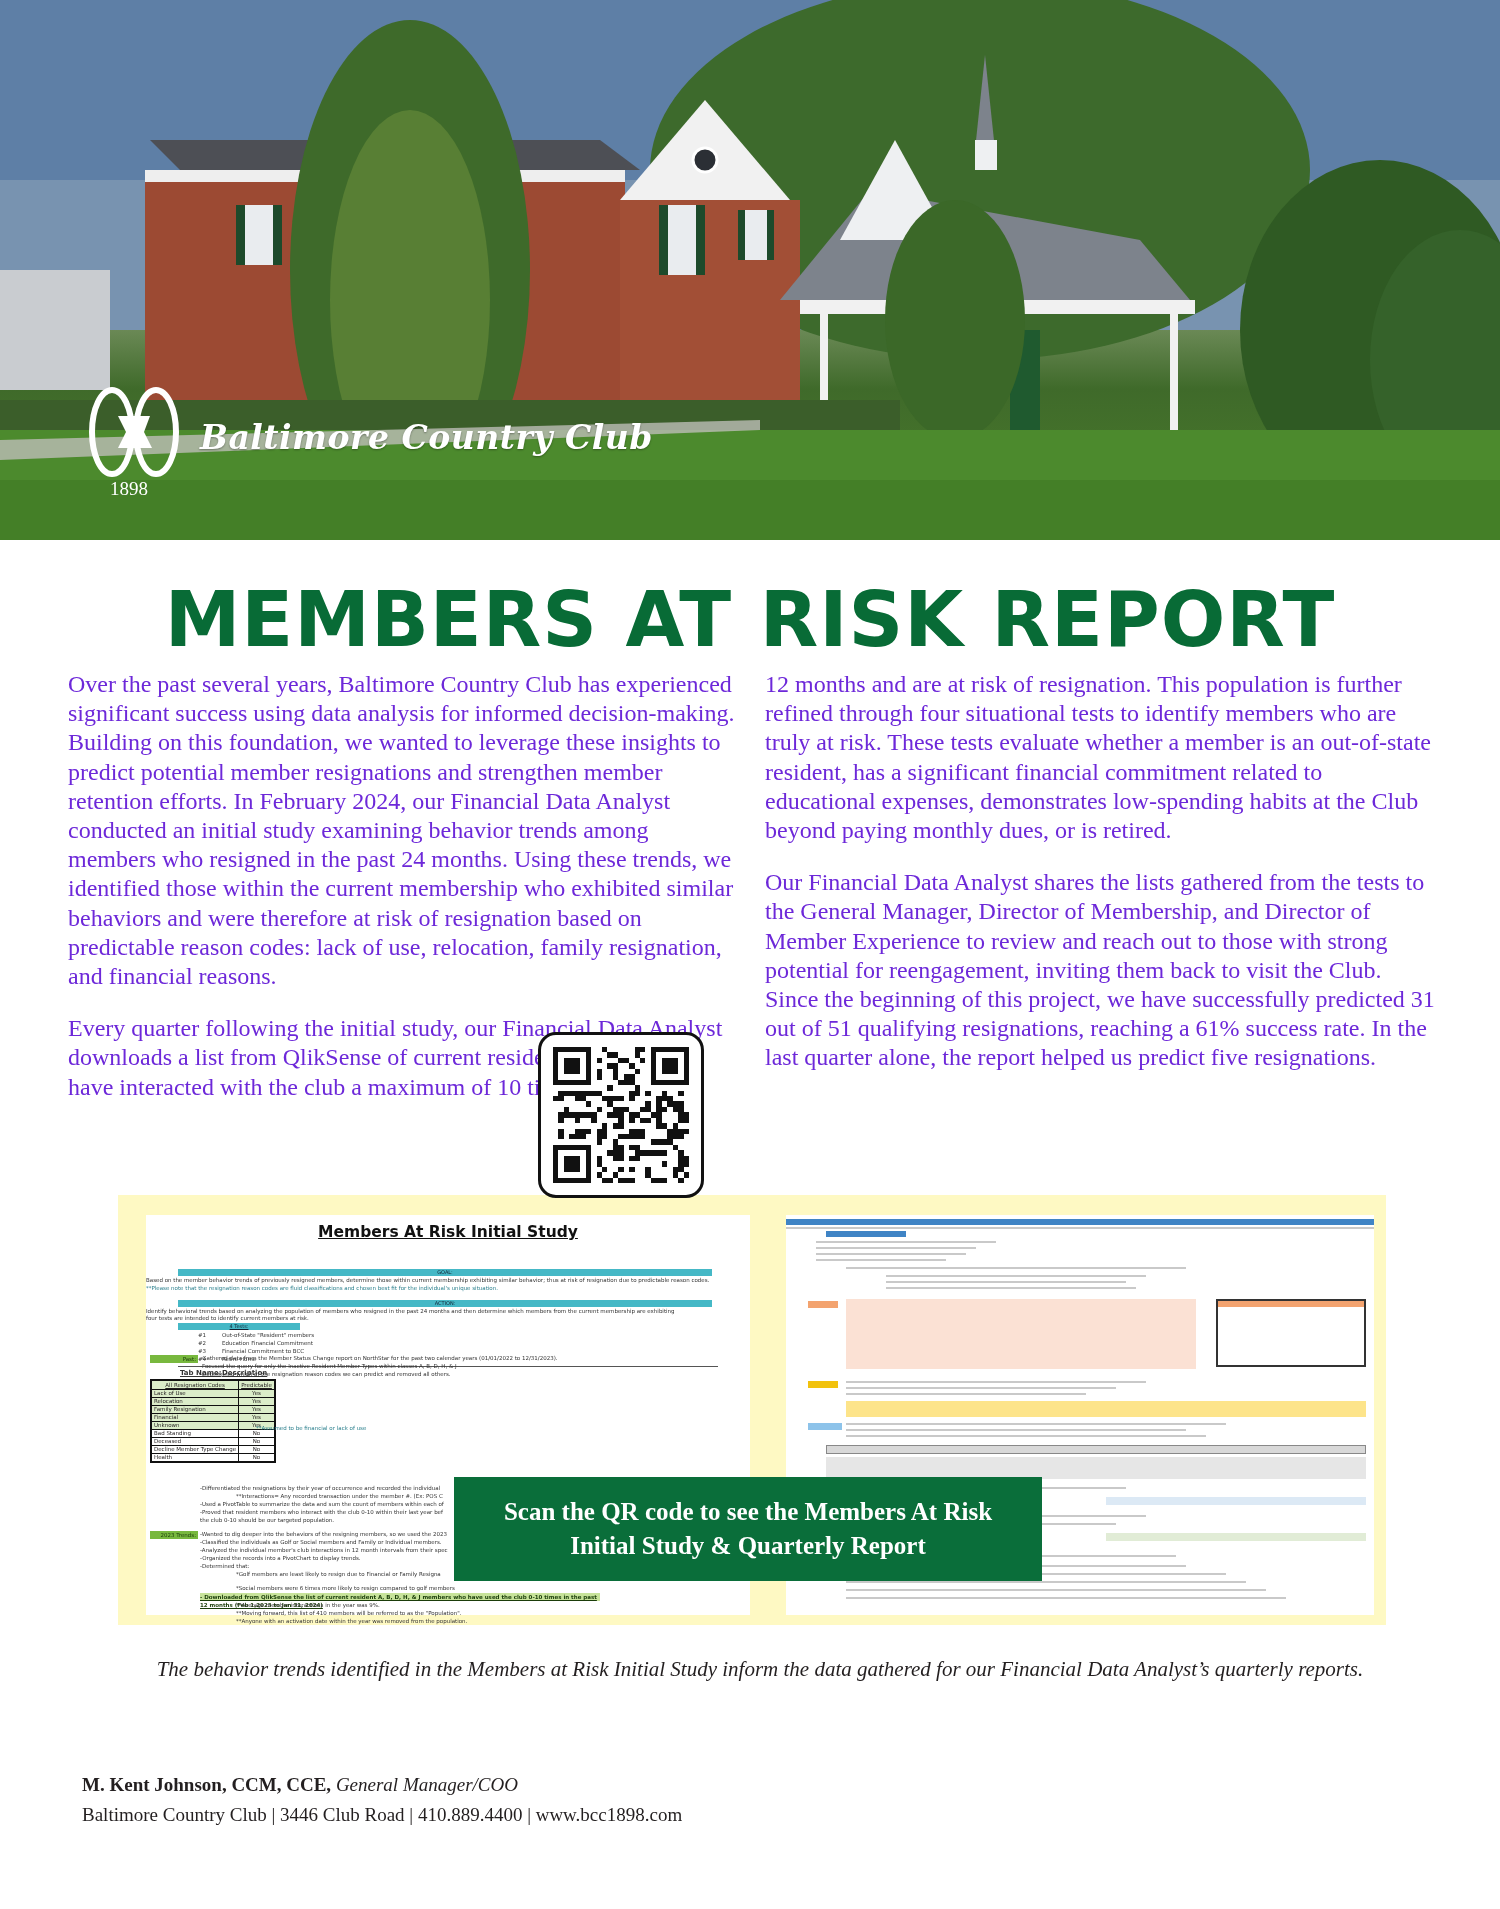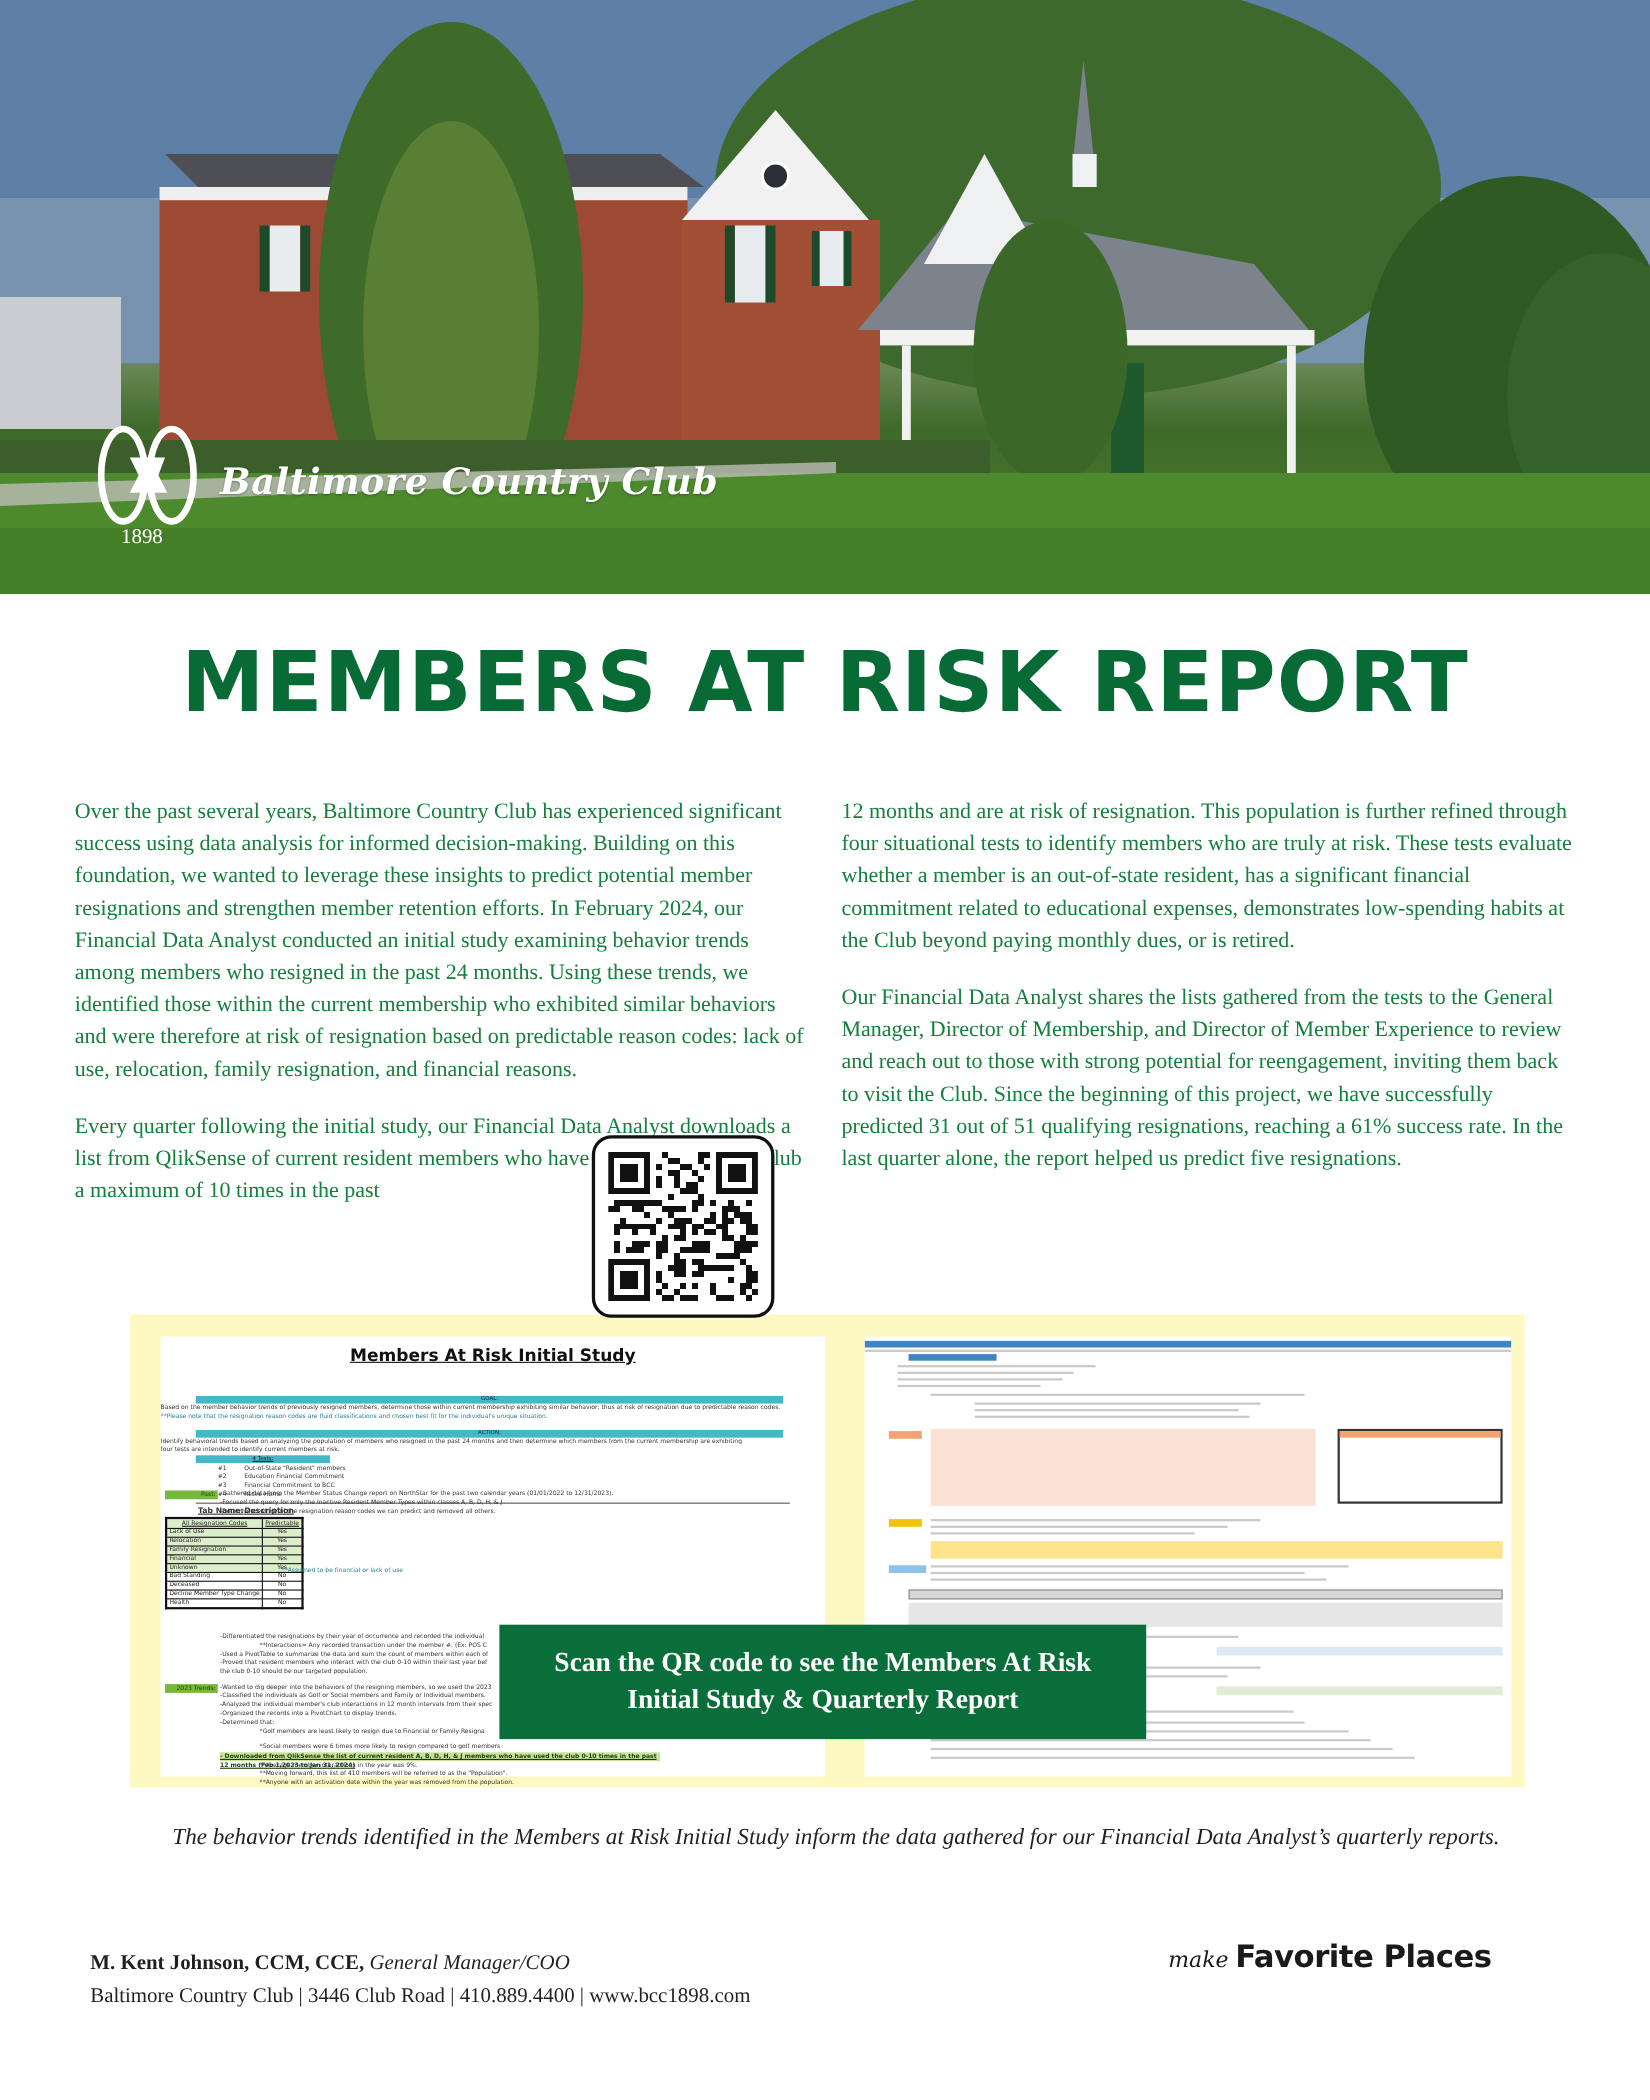--- a/index.html
+++ b/index.html
@@ -17,21 +17,21 @@
     font-size: 33px; color: #ffffff; letter-spacing: 0.5px; text-shadow: 0 1px 2px rgba(0,0,0,.35); }
   .banner { position: absolute; left: 896px; top: 378px; width: 604px; height: 144px; background: rgba(10,112,55,0.86);
     display: flex; flex-direction: column; align-items: center; justify-content: center; }
   .banner-line { font-family: "DejaVu Sans", sans-serif; font-weight: bold; color: #fff; font-size: 36px; line-height: 48px; letter-spacing: 0.5px; }
 
   
   .title { position: absolute; left: 0; top: 575px; width: 1500px; text-align: center;
     font-family: "DejaVu Sans", sans-serif; font-weight: bold; font-size: 76px; color: #086b36; letter-spacing: 1px; }
 
   
-  .col { position: absolute; top: 724px; width: 670px; font-size: 20px; line-height: 29.2px; color: #15803d; }
+  .col { position: absolute; top: 670px; width: 670px; font-size: 24px; line-height: 29.2px; color: #6d28d9; }
   .col-left { left: 68px; }
   .col-right { left: 765px; }
   .col p { margin-bottom: 23px; }
 
   
   .panel { position: absolute; left: 118px; top: 1195px; width: 1268px; height: 430px; background: #fef9c3; }
   .sheet { position: absolute; background: #fff; overflow: hidden; font-family: "DejaVu Sans", sans-serif; color: #333; }
   .sheet-left { left: 28px; top: 20px; width: 604px; height: 400px; }
   .sheet-right { left: 668px; top: 20px; width: 588px; height: 400px; }
   .sheet-title { position: absolute; left: 0; width: 604px; top: 8px; text-align: center; font-weight: bold; font-size: 15.5px; text-decoration: underline; color: #111; }
@@ -497,16 +497,13 @@
 
 <div class="sig">
   <div>
     <span class="sig-name">M. Kent Johnson, CCM, CCE,</span>
     <span class="sig-role">General Manager/COO</span>
   </div>
   <div>Baltimore Country Club | 3446 Club Road | 410.889.4400 | www.bcc1898.com</div>
 </div>
 
 <div class="tagline">
-  <div class="tag2">
-    <span class="tag-make">make</span><span>Favorite Places</span>
-  </div>
 </div>
 
 </body></html>

